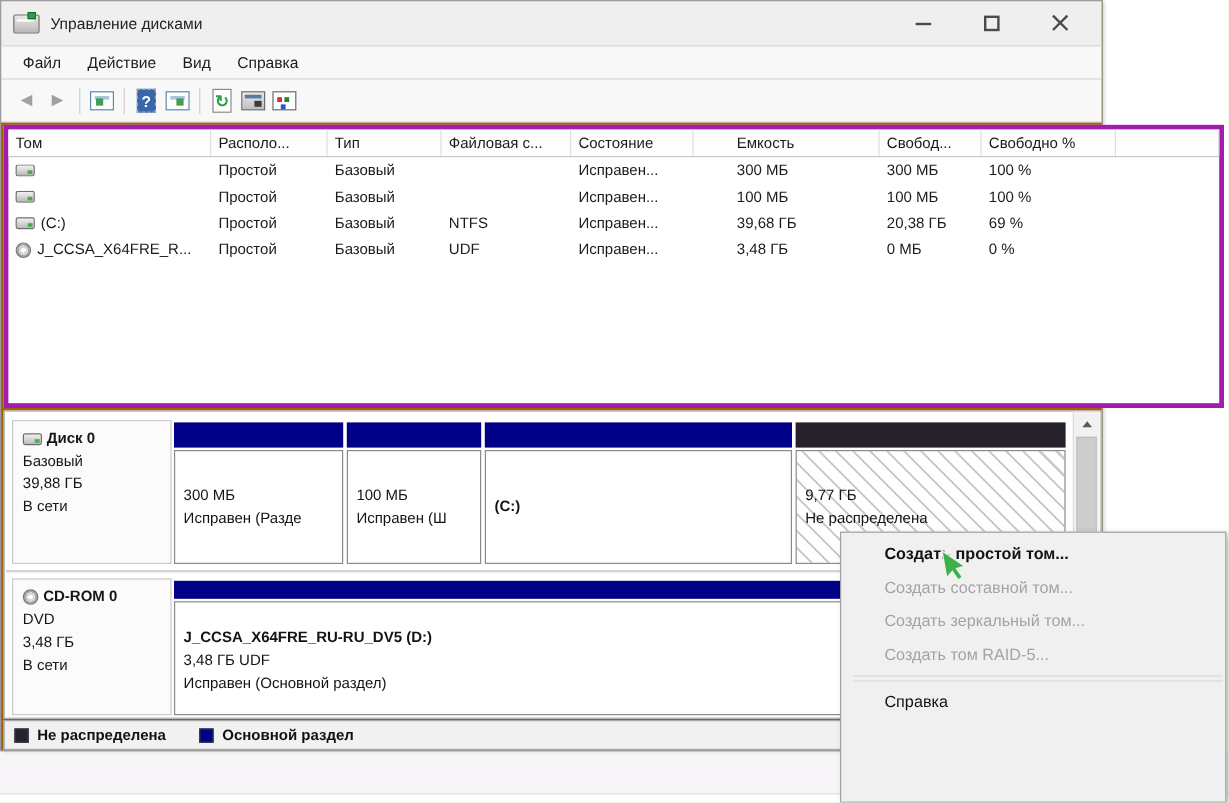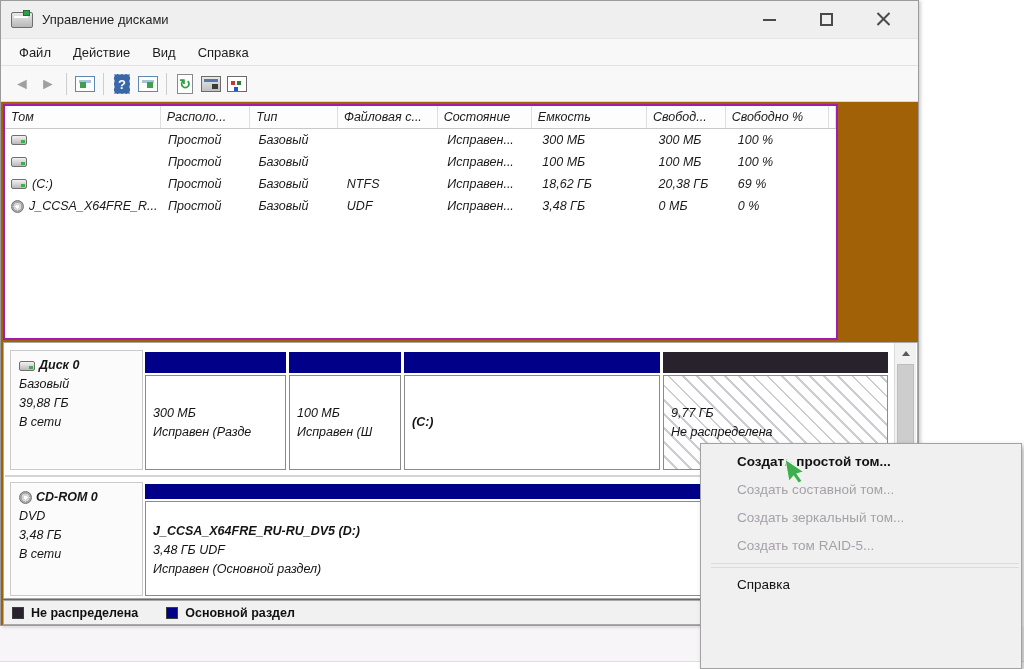--- a/index.html
+++ b/index.html
@@ -50,38 +50,38 @@
   .t-refresh { width:16px; height:20px; background:#ffffff; border:1px solid #8a8a8a; }
   .t-refresh::before { content:"↻"; position:absolute; left:0; right:0; top:1px; text-align:center; color:#2ea043; font-weight:bold; font-size:14px; }
   .t-props { width:20px; height:16px; border:1px solid #6b6b6b; background:linear-gradient(#e8e8e8,#c0c0c0); }
   .t-props::before { content:""; position:absolute; left:2px; top:2px; right:2px; height:3px; background:#5577aa; }
   .t-props::after { content:""; position:absolute; right:2px; bottom:2px; width:6px; height:5px; background:#3b3b3b; }
   .t-manage { width:20px; height:16px; border:1px solid #6b6b6b; background:#ffffff; }
   .t-manage::before { content:""; position:absolute; left:3px; top:4px; width:4px; height:4px; background:#cc3333;
     box-shadow:6px 0 0 #2a7f2a, 3px 6px 0 #2255cc; }
 
   
-  .list-pane { position:absolute; left:2px; top:103px; width:835px; height:236px; background:#ffffff;
-    border:2px solid #a21caf; font-size:12.5px;font-style:italic; }
+  .list-pane { position:absolute; left:2px; top:103px; width:1017px; height:236px; background:#ffffff;
+    border:4px solid #a21caf; font-size:12.5px; }
   .lv-head { display:flex; height:23px; background:#fdfdfd; border-bottom:1px solid #c9c8c9; }
   .lv-col { padding:4px 0 0 6px; border-right:1px solid #e0dfe0; color:#1b1b1b; white-space:nowrap; overflow:hidden; }
   .c0{width:169px;} .c1{width:97px;} .c2{width:95px;} .c3{width:108px;} .c4{width:102px;}
-  .c5{width:125px;} .c6{width:85px;} .c7{width:112px;} .c8{flex:1;}
+  .c5{width:125px;margin-left:30px;} .c6{width:85px;} .c7{width:112px;} .c8{flex:1;}
   .lv-row { display:flex; height:22px; align-items:center; color:#1b1b1b; }
   .lv-cell { padding-left:6px; white-space:nowrap; overflow:hidden; }
   .name-cell { display:flex; align-items:center; gap:5px; }
   .vol-ico { flex:none; width:16px; height:10px; border:1px solid #6f6f6f; border-radius:2px;
     background:linear-gradient(#f2f2f2,#b9b9b9); position:relative; }
   .vol-ico::after { content:""; position:absolute; right:1px; bottom:1px; width:4px; height:3px; background:#3fae4c; }
   .cd-ico { flex:none; width:13px; height:13px; border-radius:50%; border:1px solid #777;
     background:radial-gradient(circle, #ffffff 0 2px, #d7d7d7 2px 4px, #a8a8a8 4px 6px, #8e8e8e 6px); }
 
   
   .graph-pane { position:absolute; left:2px; top:341px; width:915px; height:257px; background:#ffffff;
-    border:1px solid #a9a8a9; font-size:12.5px;font-style:italic; }
+    border:1px solid #a9a8a9; font-size:12.5px; }
   .dlabel { position:absolute; left:6px; width:133px; background:#fcfbfc; border:1px solid #ccc9cc; padding:5px 0 0 8px;
     color:#161616; line-height:19px; }
   .dl-title { display:flex; align-items:center; gap:4px; font-weight:bold; }
   .row-sep { position:absolute; left:1px; width:886px; height:2px; background:#d5d3d5; }
   .part { position:absolute; }
   .part-hdr { height:21px; }
   .hdr-navy { background:#000089; }
   .hdr-black { background:#28222d; }
   .part-body { position:absolute; top:23px; left:0; right:0; bottom:0; border:1px solid #8c8b8c; background:#ffffff;
     padding:4px 7px; display:flex; flex-direction:column; justify-content:center; line-height:19px;
@@ -220,21 +220,21 @@
 
       <div class="lv-row">
         <div class="lv-cell c0 name-cell">
             <span class="vol-ico"></span>
             <span>(C:)</span>
           </div>
         <div class="lv-cell c1">Простой</div>
         <div class="lv-cell c2">Базовый</div>
         <div class="lv-cell c3">NTFS</div>
         <div class="lv-cell c4">Исправен...</div>
-        <div class="lv-cell c5">18,62 ГБ</div>
+        <div class="lv-cell c5">39,68 ГБ</div>
         <div class="lv-cell c6">20,38 ГБ</div>
         <div class="lv-cell c7">69 %</div>
       </div>
 
       <div class="lv-row">
         <div class="lv-cell c0 name-cell">
             <span class="cd-ico"></span>
             <span>J_CCSA_X64FRE_R...</span>
           </div>
         <div class="lv-cell c1">Простой</div>

